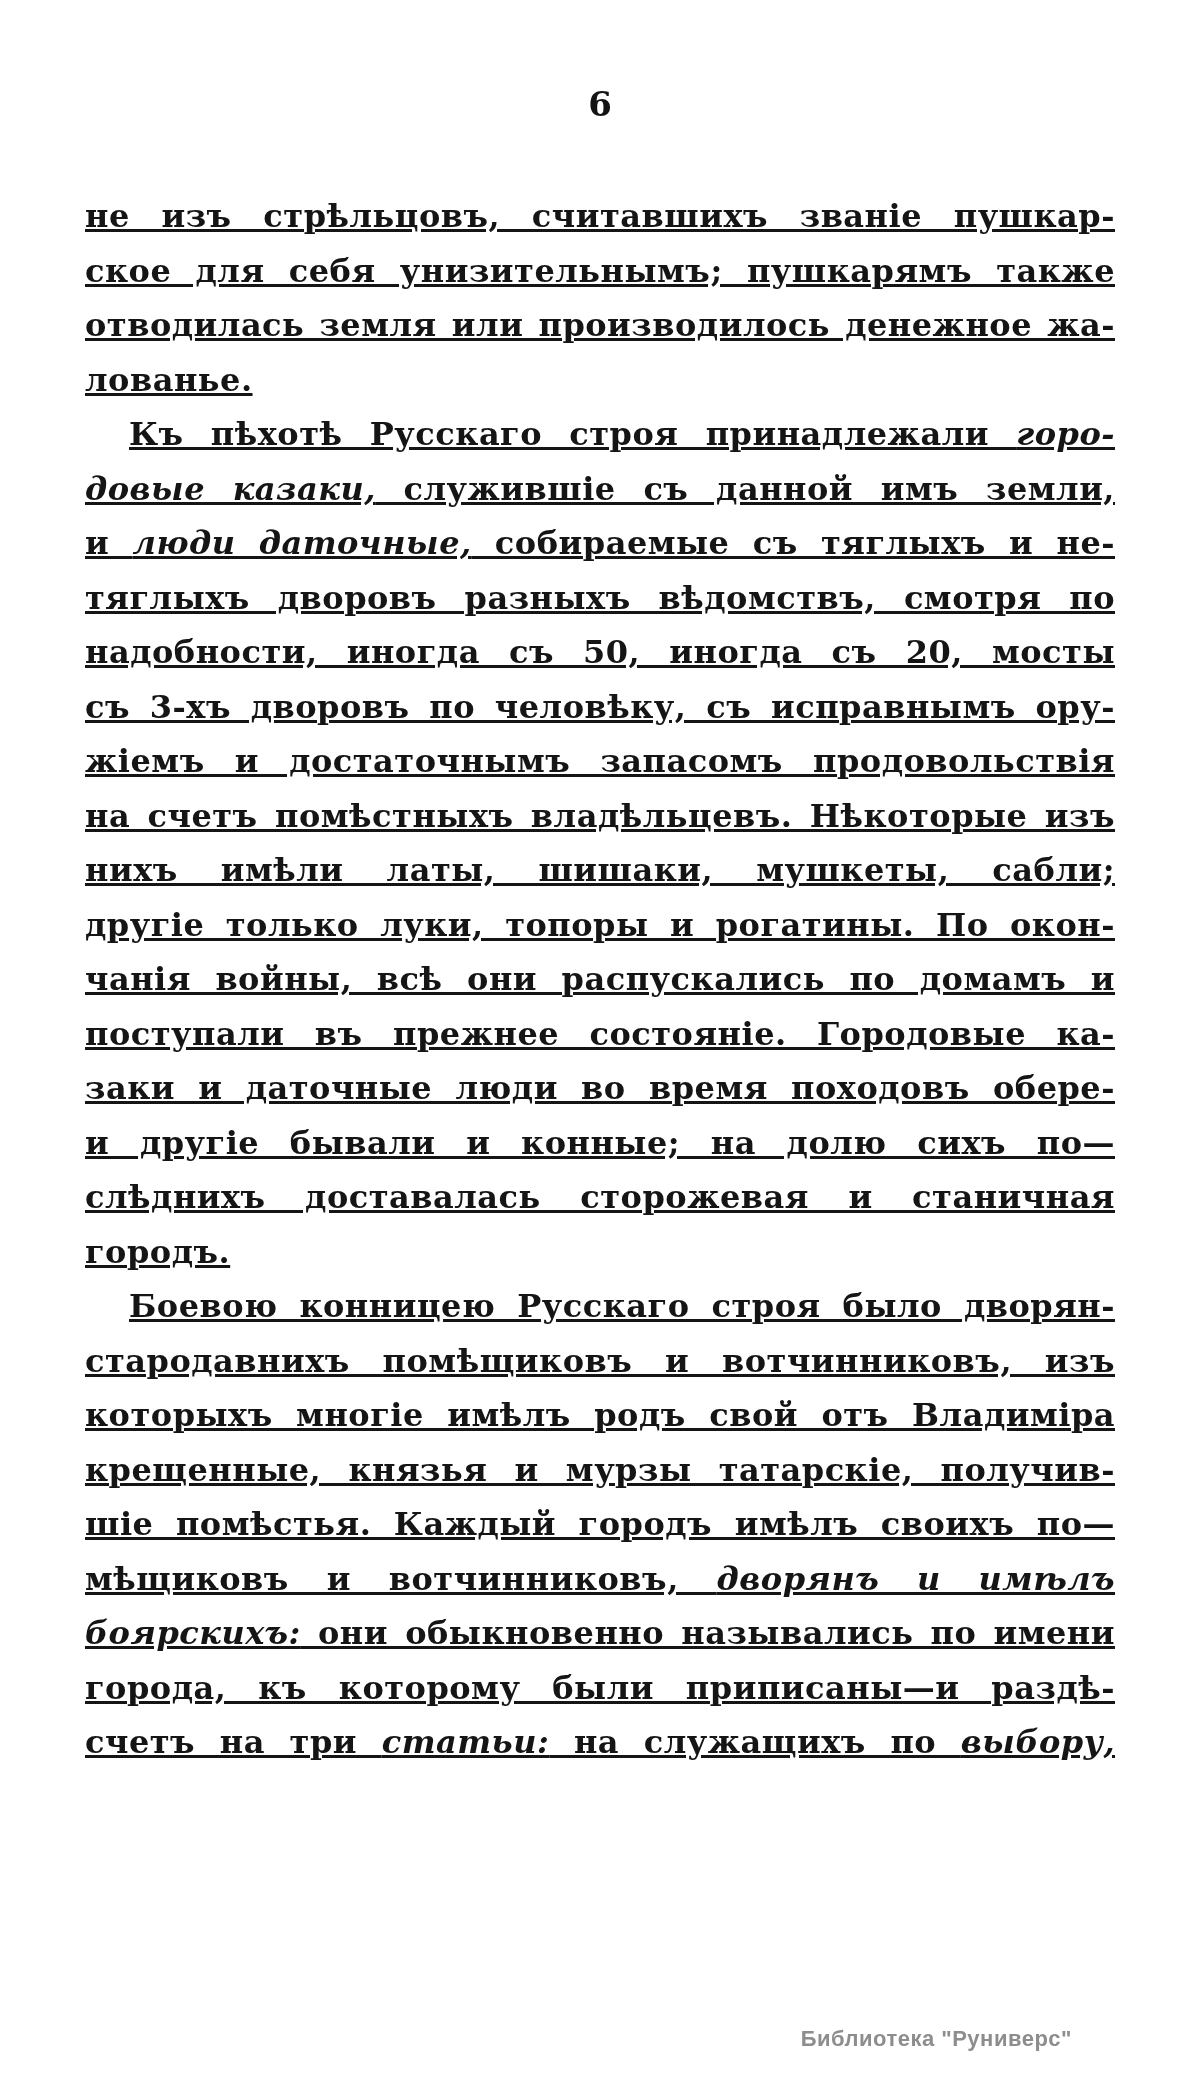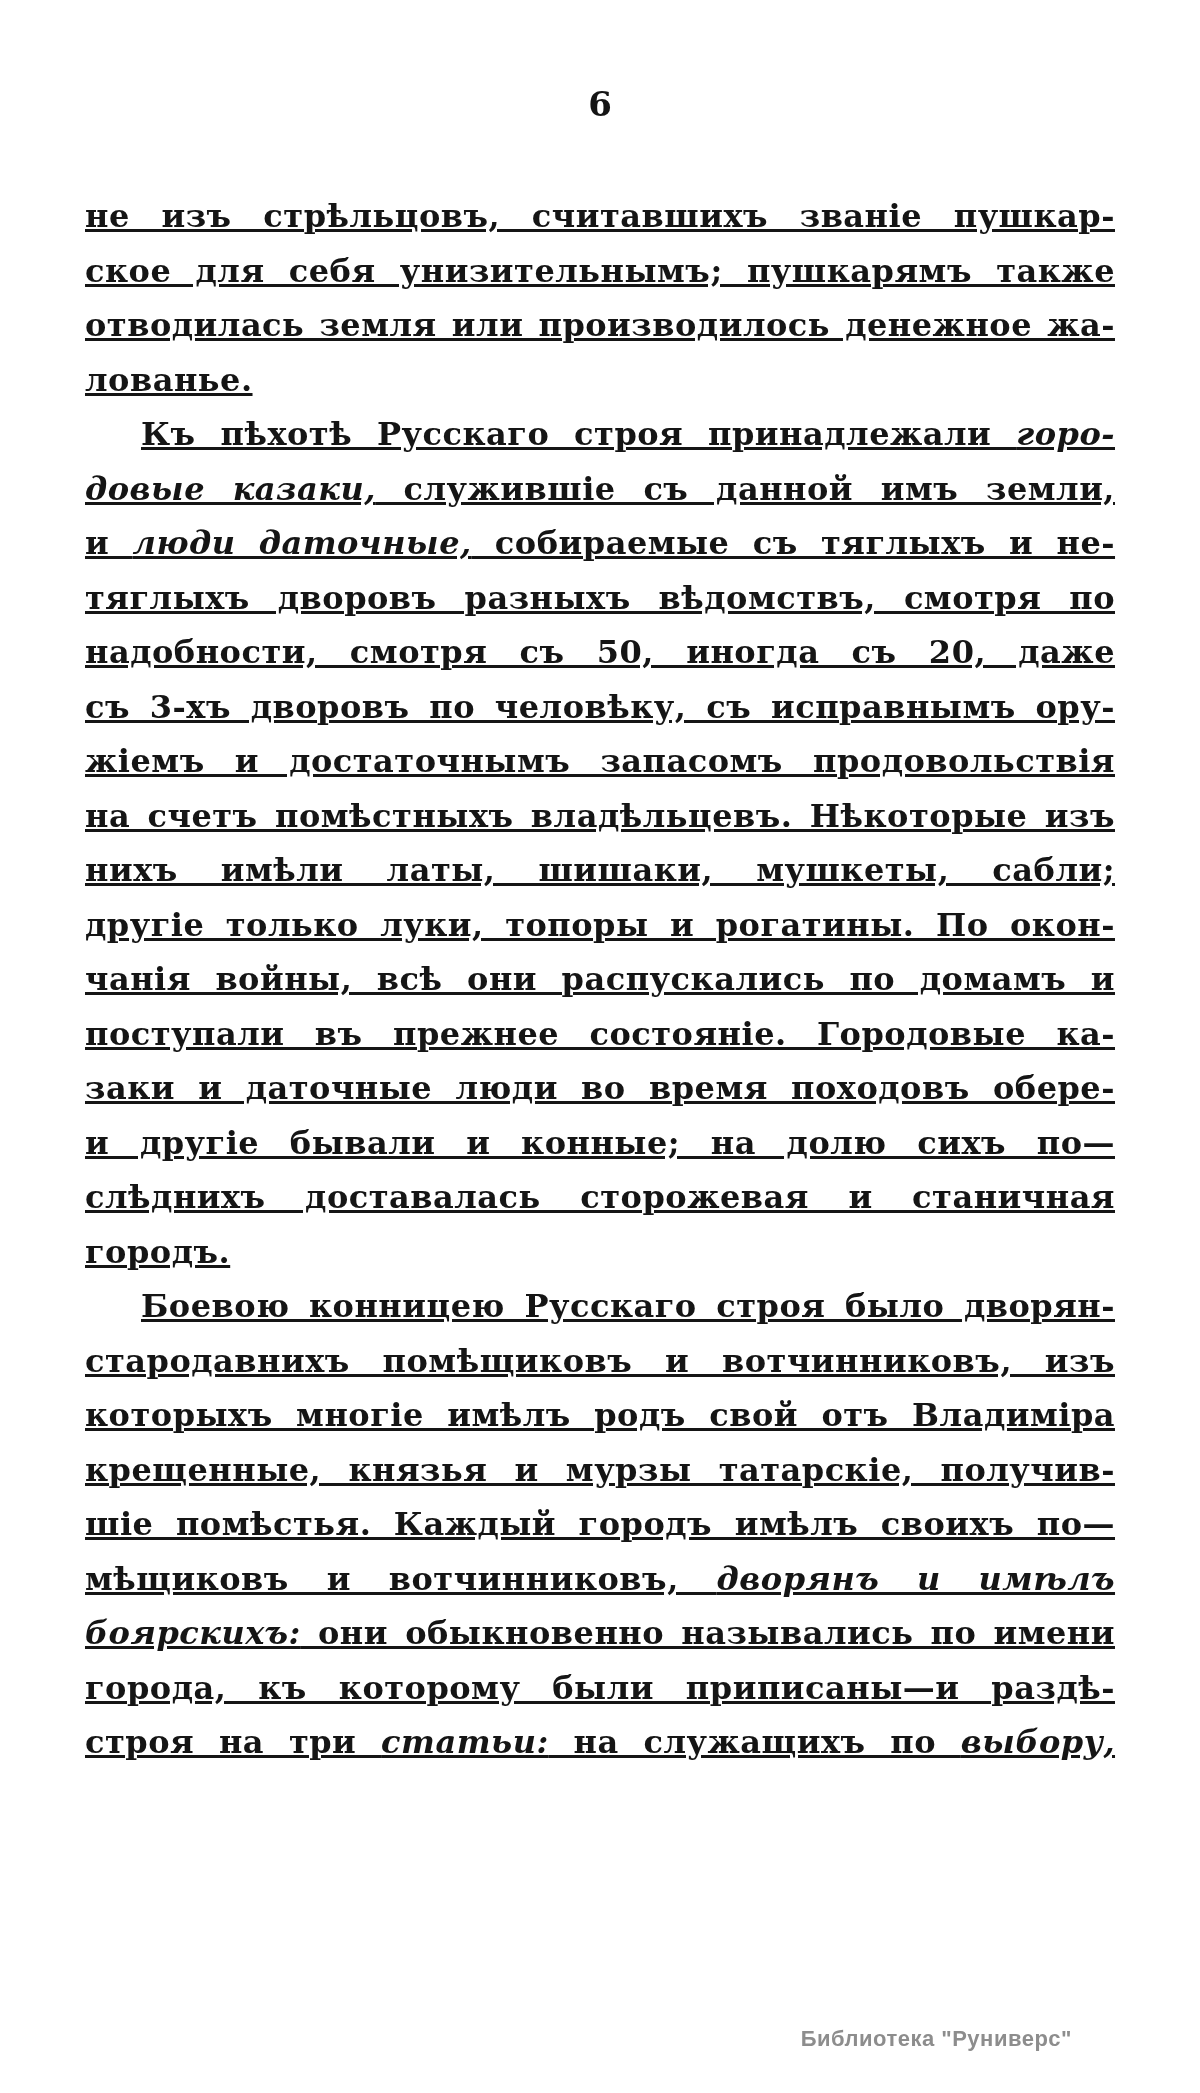--- a/index.html
+++ b/index.html
@@ -42,21 +42,20 @@
     letter-spacing: 0.5px;
     text-decoration: underline;
   }
   .line.j {
     white-space: normal;
     text-align: justify;
     text-align-last: justify;
   }
   .line.ind {
     text-indent: 44px;
-    margin-left: 12px;
   }
   .line .it {
     font-style: italic;
     font-weight: bold;
   }
   .watermark {
     position: absolute;
     top: 2026px;
     right: 128px;
     font-family: "Liberation Sans", "DejaVu Sans", sans-serif;
@@ -74,37 +73,37 @@
 
   <div class="text-block">
       <div class="line j"><span>не изъ стрѣльцовъ, считавшихъ званіе пушкар-</span></div>
       <div class="line j"><span>ское для себя унизительнымъ; пушкарямъ также</span></div>
       <div class="line j"><span>отводилась земля или производилось денежное жа-</span></div>
       <div class="line"><span>лованье.</span></div>
       <div class="line j ind"><span>Къ пѣхотѣ Русскаго строя принадлежали </span><span class="it">горо-</span></div>
       <div class="line j"><span class="it">довые казаки,</span><span> служившіе съ данной имъ земли,</span></div>
       <div class="line j"><span>и </span><span class="it">люди даточные,</span><span> собираемые съ тяглыхъ и не-</span></div>
       <div class="line j"><span>тяглыхъ дворовъ разныхъ вѣдомствъ, смотря по</span></div>
-      <div class="line j"><span>надобности, смотря съ 50, иногда съ 20, даже</span></div>
+      <div class="line j"><span>надобности, иногда съ 50, иногда съ 20, мосты</span></div>
       <div class="line j"><span>съ 3-хъ дворовъ по человѣку, съ исправнымъ ору-</span></div>
       <div class="line j"><span>жіемъ и достаточнымъ запасомъ продовольствія</span></div>
       <div class="line j"><span>на счетъ помѣстныхъ владѣльцевъ. Нѣкоторые изъ</span></div>
       <div class="line j"><span>нихъ имѣли латы, шишаки, мушкеты, сабли;</span></div>
       <div class="line j"><span>другіе только луки, топоры и рогатины. По окон-</span></div>
       <div class="line j"><span>чанія войны, всѣ они распускались по домамъ и</span></div>
       <div class="line j"><span>поступали въ прежнее состояніе. Городовые ка-</span></div>
       <div class="line j"><span>заки и даточные люди во время походовъ обере-</span></div>
       <div class="line j"><span>и другіе бывали и конные; на долю сихъ по—</span></div>
       <div class="line j"><span>слѣднихъ доставалась сторожевая и станичная</span></div>
       <div class="line"><span>городъ.</span></div>
       <div class="line j ind"><span>Боевою конницею Русскаго строя было дворян-</span></div>
       <div class="line j"><span>стародавнихъ помѣщиковъ и вотчинниковъ, изъ</span></div>
       <div class="line j"><span>которыхъ многіе имѣлъ родъ свой отъ Владиміра</span></div>
       <div class="line j"><span>крещенные, князья и мурзы татарскіе, получив-</span></div>
       <div class="line j"><span>шіе помѣстья. Каждый городъ имѣлъ своихъ по—</span></div>
       <div class="line j"><span>мѣщиковъ и вотчинниковъ, </span><span class="it">дворянъ и имѣлъ</span></div>
       <div class="line j"><span class="it">боярскихъ:</span><span> они обыкновенно назывались по имени</span></div>
       <div class="line j"><span>города, къ которому были приписаны—и раздѣ-</span></div>
-      <div class="line j"><span>строя на три </span><span class="it">статьи:</span><span> на служащихъ по </span><span class="it">выбору,</span></div>
+      <div class="line j"><span>счетъ на три </span><span class="it">статьи:</span><span> на служащихъ по </span><span class="it">выбору,</span></div>
     </div>
 
   <div class="watermark">Библиотека "Руниверс"</div>
 </div>
 
 </body></html>

